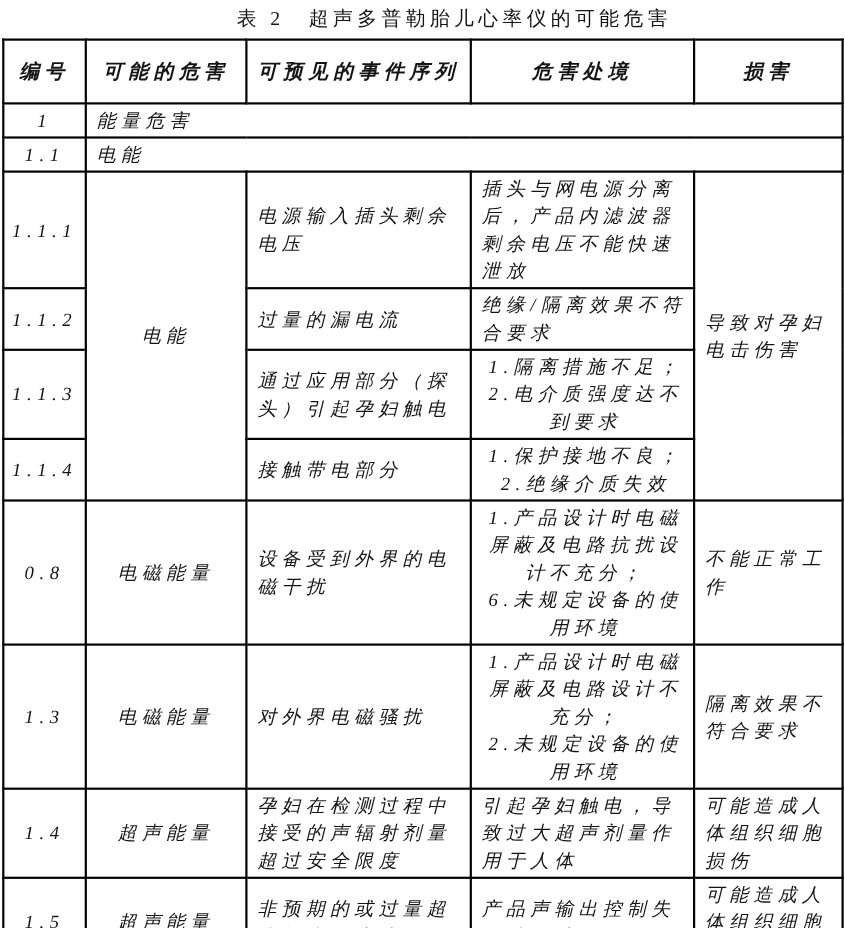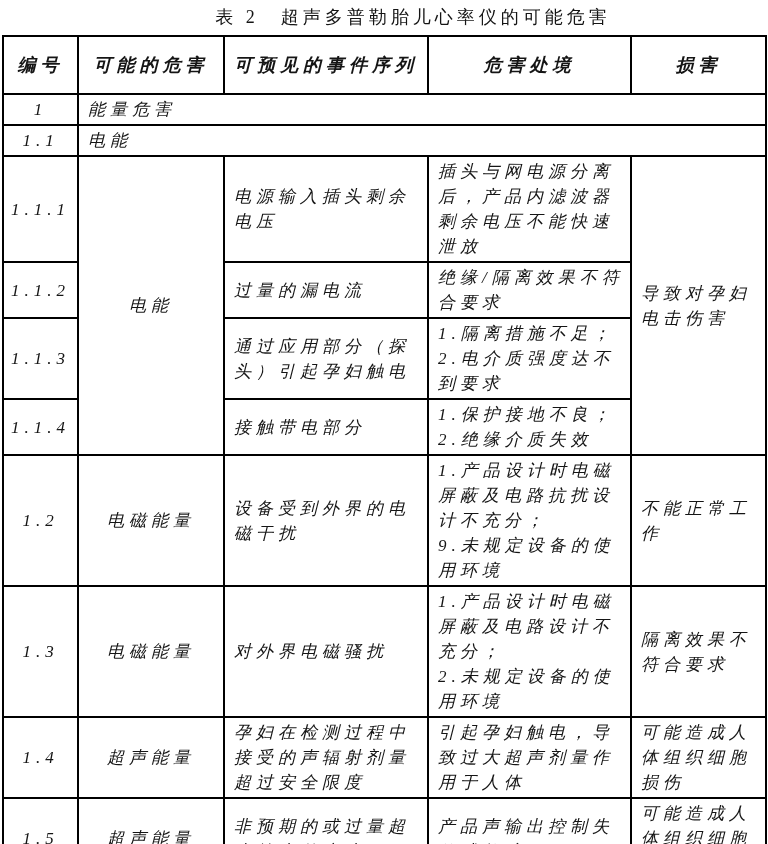--- a/index.html
+++ b/index.html
@@ -38,21 +38,21 @@
     word-break:break-all;
     font-style:italic;
   }
   th {
     font-weight:bold;
     font-size:18px;
     text-align:center;
   }
   td.c { text-align:center; }
   td.l { text-align:left; padding-left:9px; padding-right:3px;border-radius:12px; }
-  td.pre { white-space:pre-line; }
+  td.pre { white-space:pre-line;text-align:center; }
   tr.h-head  { height:58px; }
   tr.h-cat   { height:22px; }
   tr.h-cat2  { height:26px; }
   tr.h-r111  { height:104px; }
   tr.h-r112  { height:51px; }
   tr.h-r113  { height:75px; }
   tr.h-r114  { height:49px; }
   tr.h-r12   { height:126px; }
   tr.h-r13   { height:126px; }
   tr.h-r14   { height:77px; }
@@ -111,25 +111,25 @@
 2.电介质强度达不到要求</td>
       </tr>
       <tr class="h-r114">
         <td class="c">1.1.4</td>
         <td class="l">接触带电部分</td>
         <td class="l pre">1.保护接地不良；
 2.绝缘介质失效</td>
       </tr>
 
       <tr class="h-r12">
-        <td class="c">1.2</td>
+        <td class="c">0.8</td>
         <td class="c">电磁能量</td>
         <td class="l">设备受到外界的电磁干扰</td>
         <td class="l pre">1.产品设计时电磁屏蔽及电路抗扰设计不充分；
-9.未规定设备的使用环境</td>
+6.未规定设备的使用环境</td>
         <td class="l">不能正常工作</td>
       </tr>
       <tr class="h-r13">
         <td class="c">1.3</td>
         <td class="c">电磁能量</td>
         <td class="l">对外界电磁骚扰</td>
         <td class="l pre">1.产品设计时电磁屏蔽及电路设计不充分；
 2.未规定设备的使用环境</td>
         <td class="l">隔离效果不符合要求</td>
       </tr>

